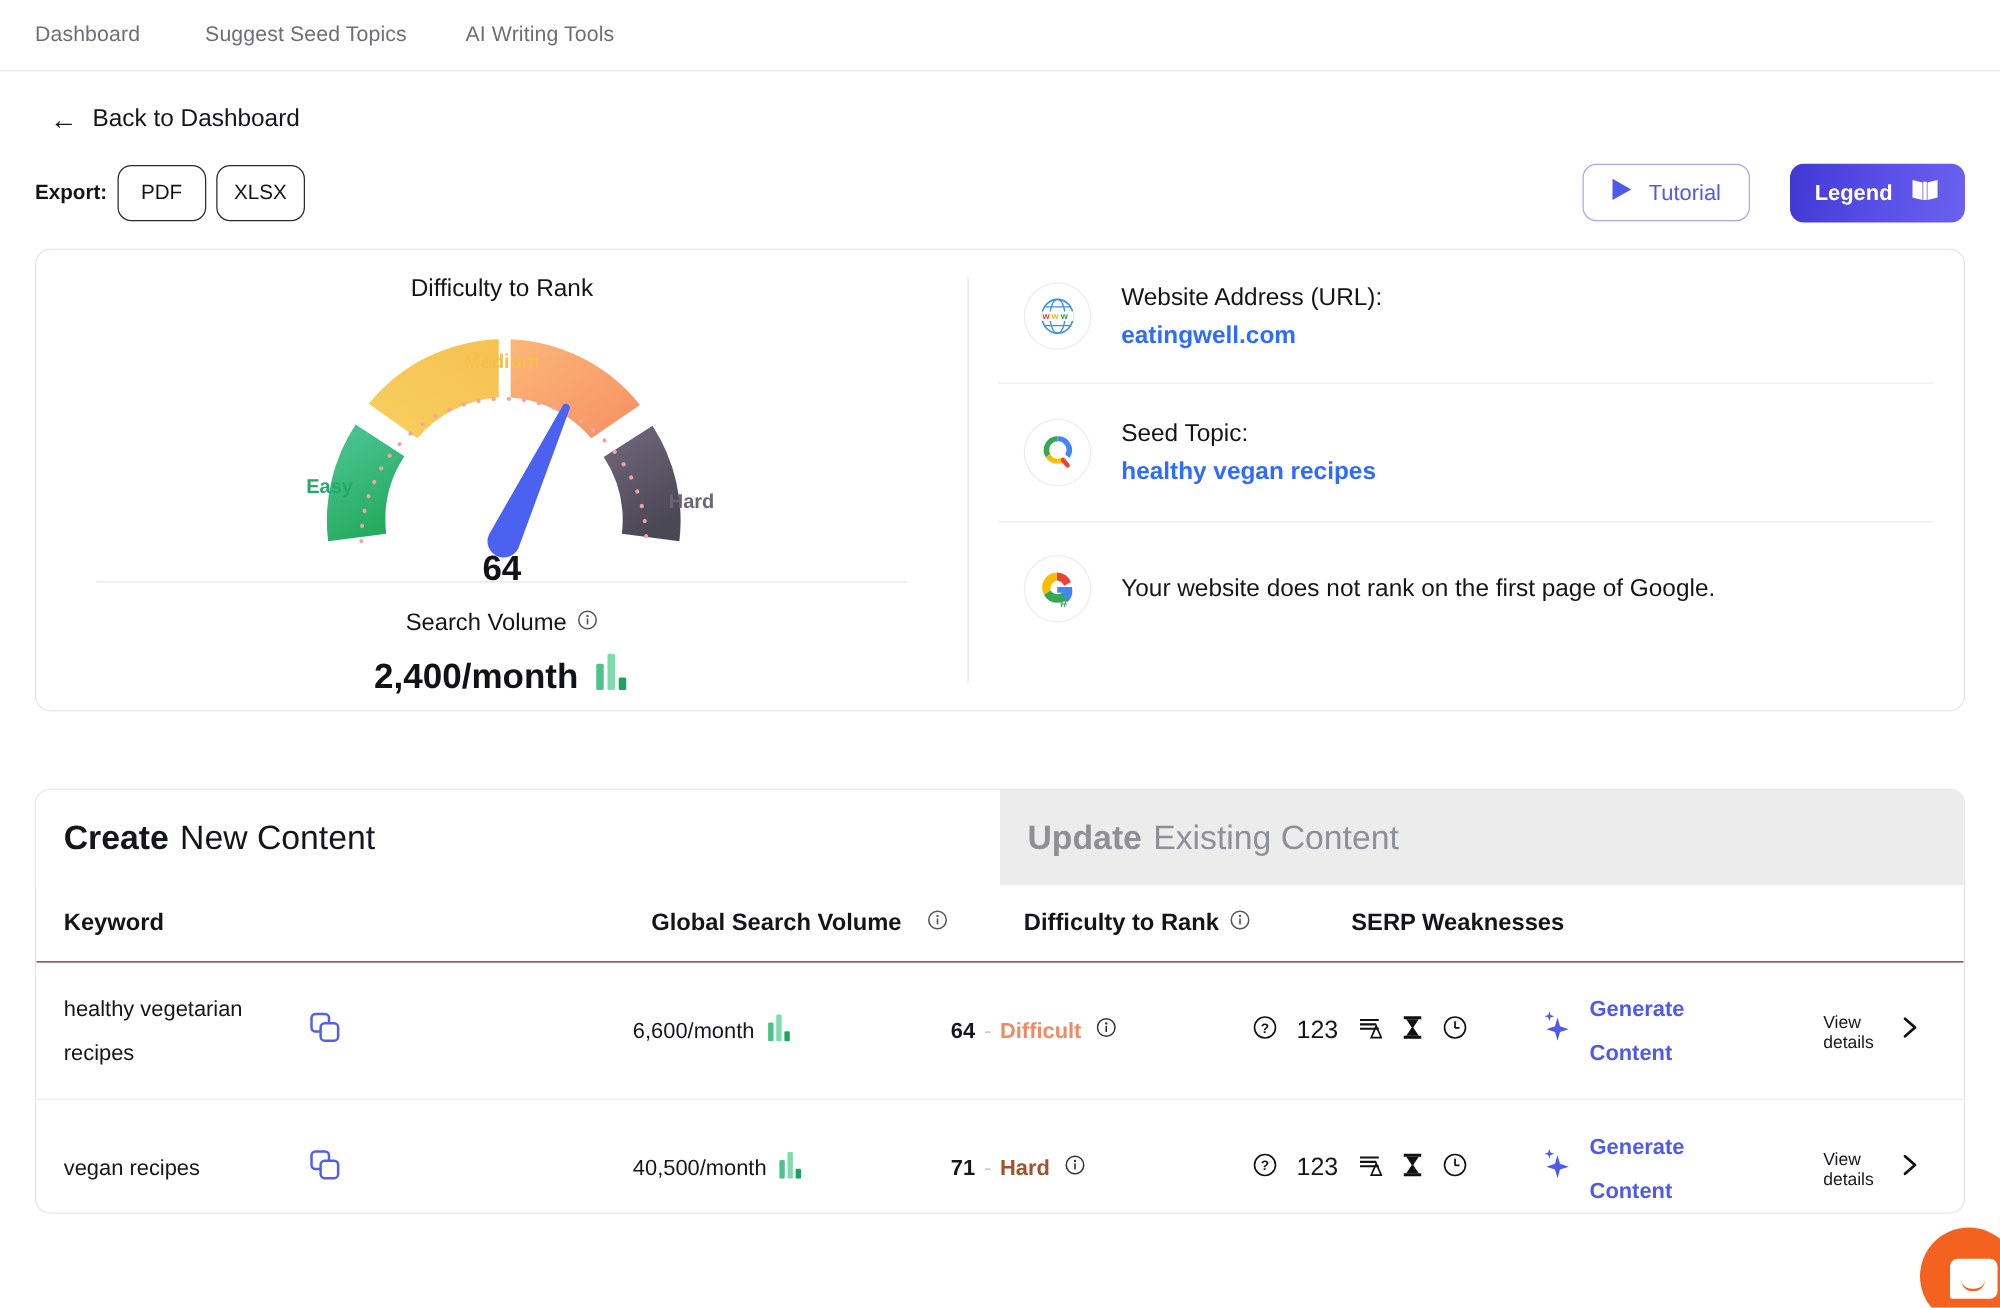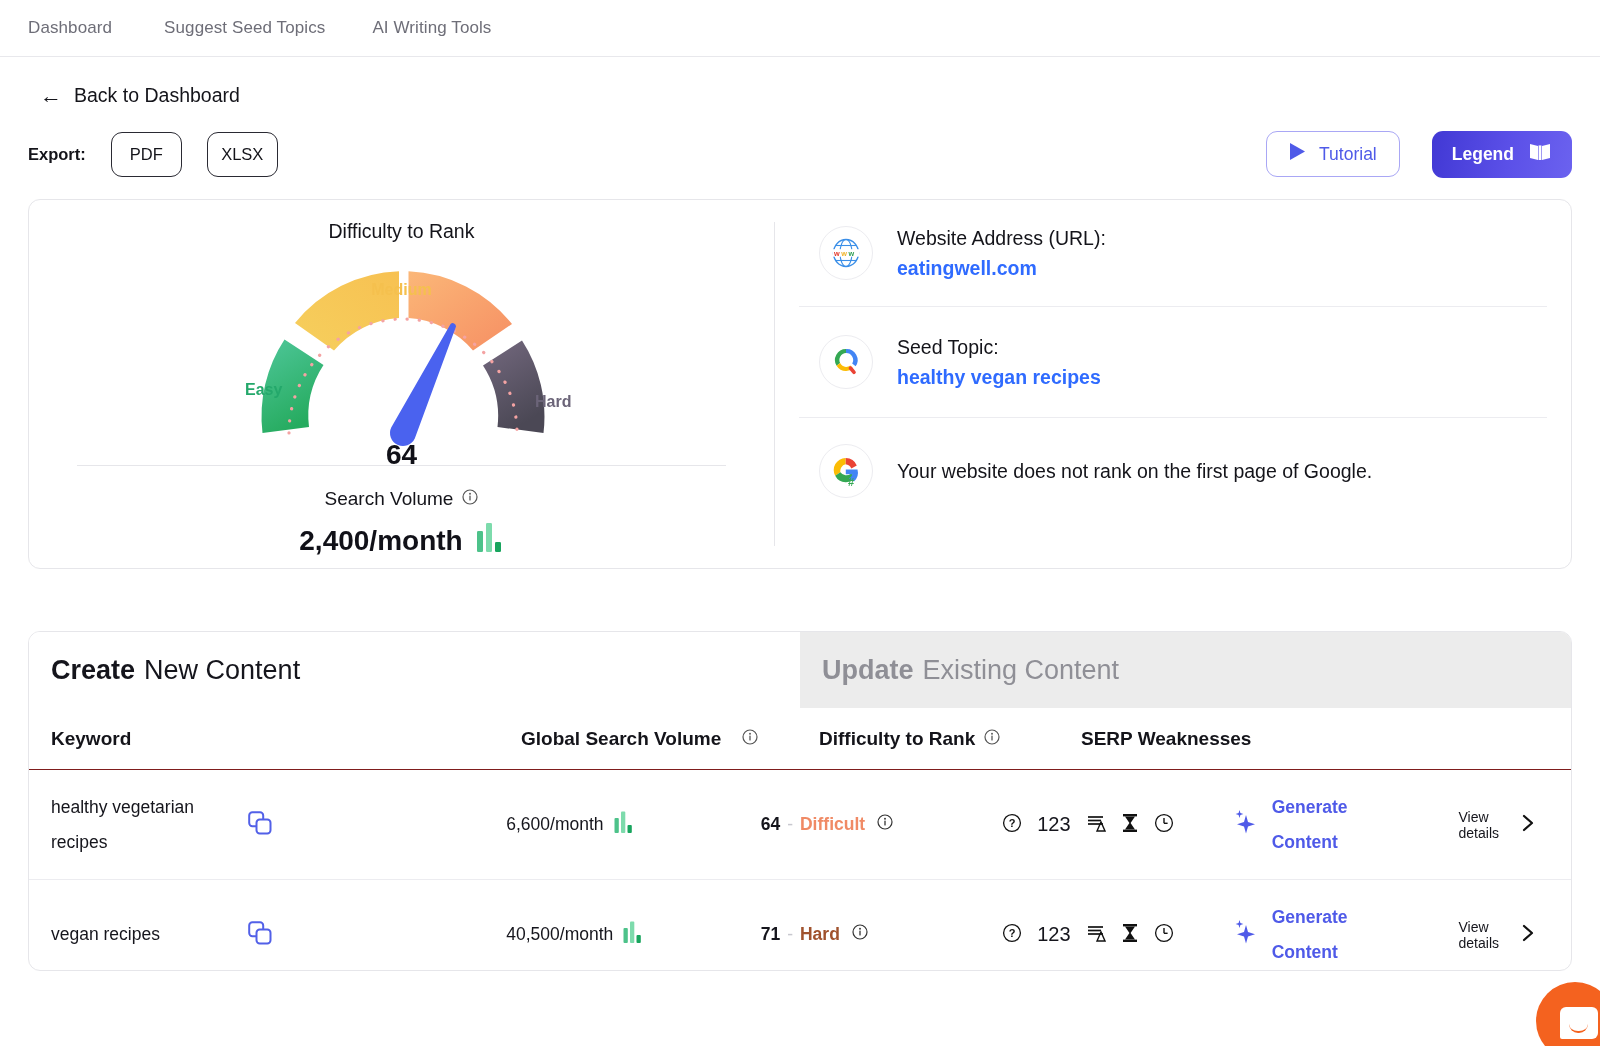--- a/index.html
+++ b/index.html
@@ -43,21 +43,21 @@
   .backrow .btxt { font-size:19.5px; color:#14141a; }
 
   
   .actionrow {
     display:flex; align-items:center;
     margin:24px 28px 0 28px;
     height:46px;
   }
   .exportlabel { font-size:16.5px; font-weight:bold; color:#14141a; margin-left:0px; }
   .chipbtn {
-    margin-left:25px;
+    margin-left:8px;
     height:45px; min-width:71px;
     border:1.4px solid #2a2a33;
     border-radius:11px;
     background:#fff;
     display:flex; align-items:center; justify-content:center;
     font-size:16.5px; color:#14141a;
     cursor:pointer;
   }
   .spacer { flex:1; }
   .tutorial-btn {

